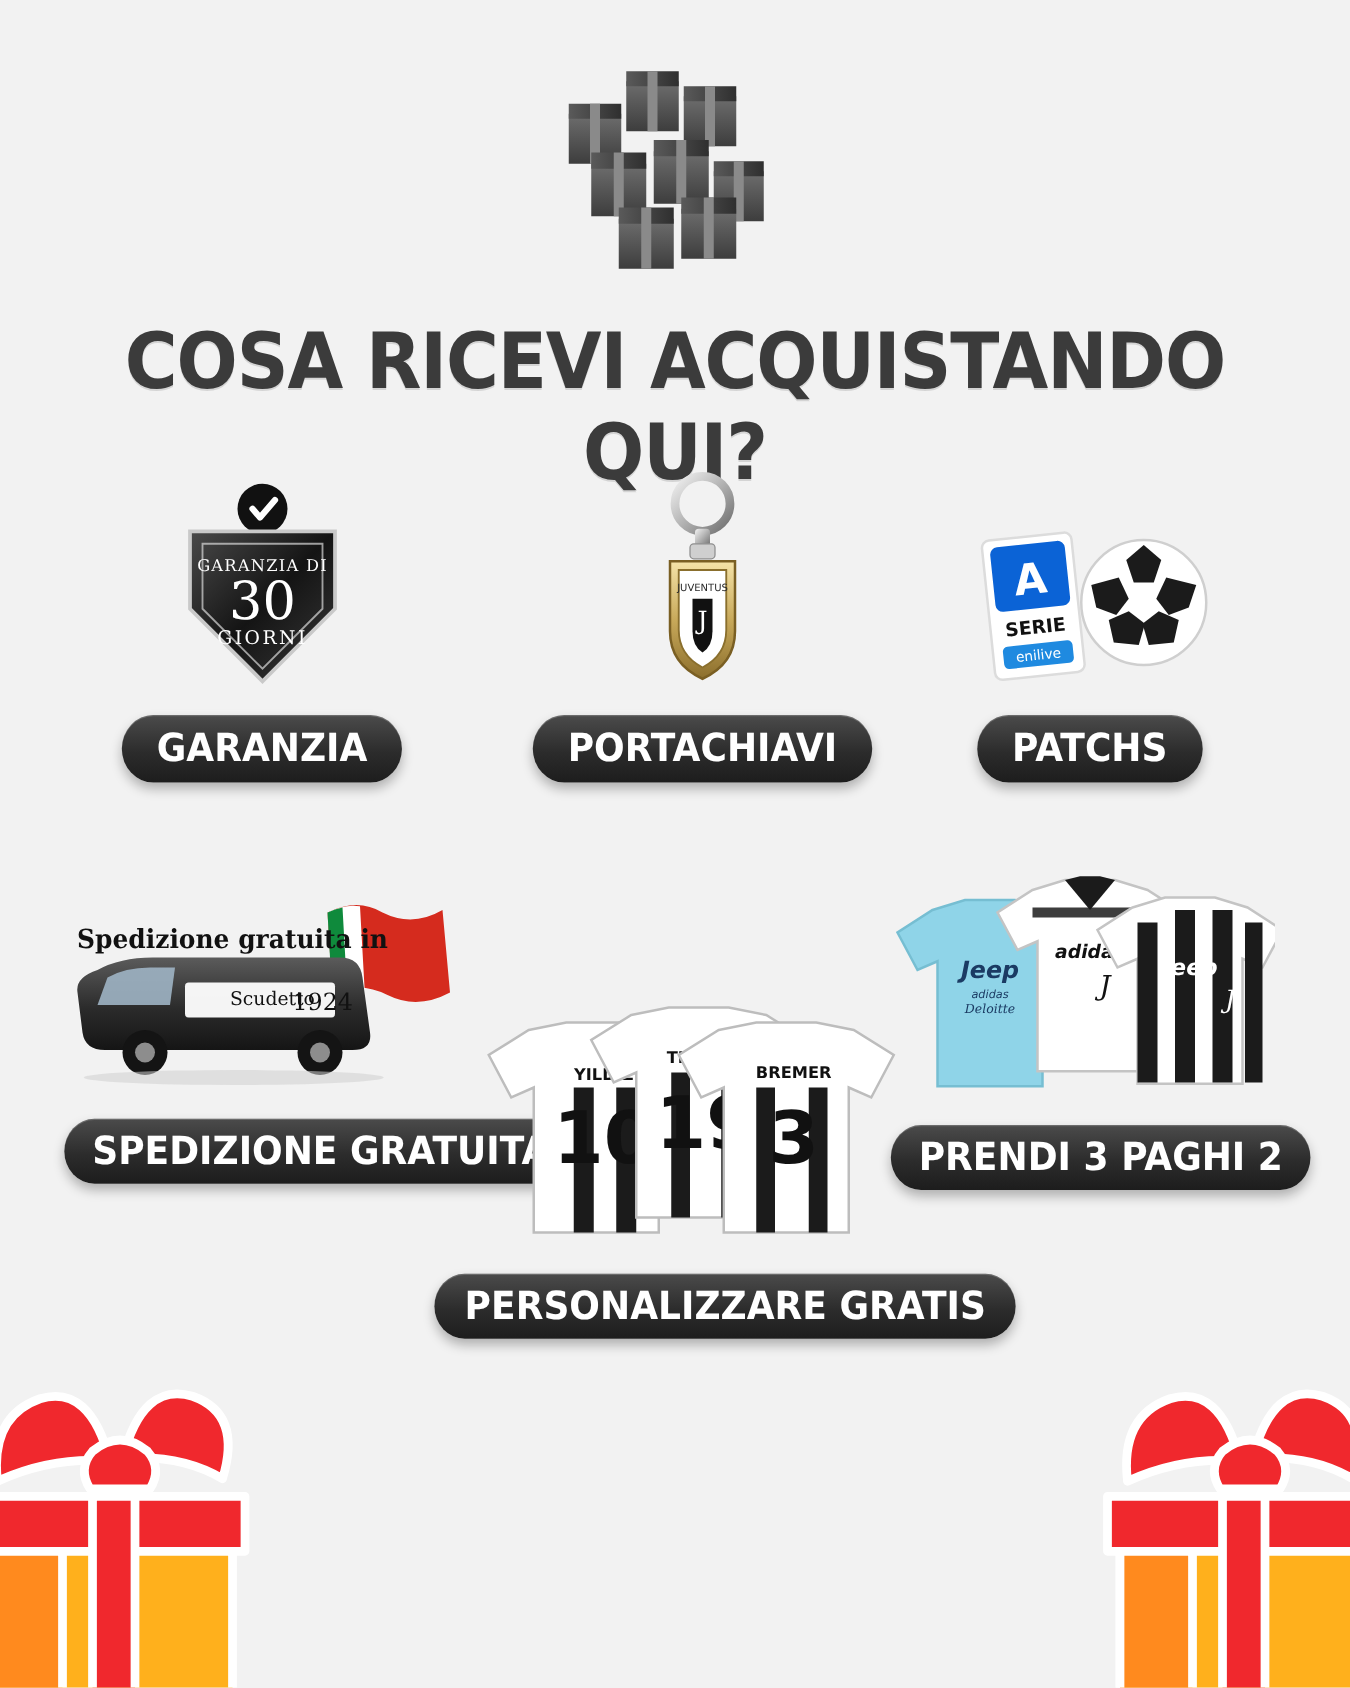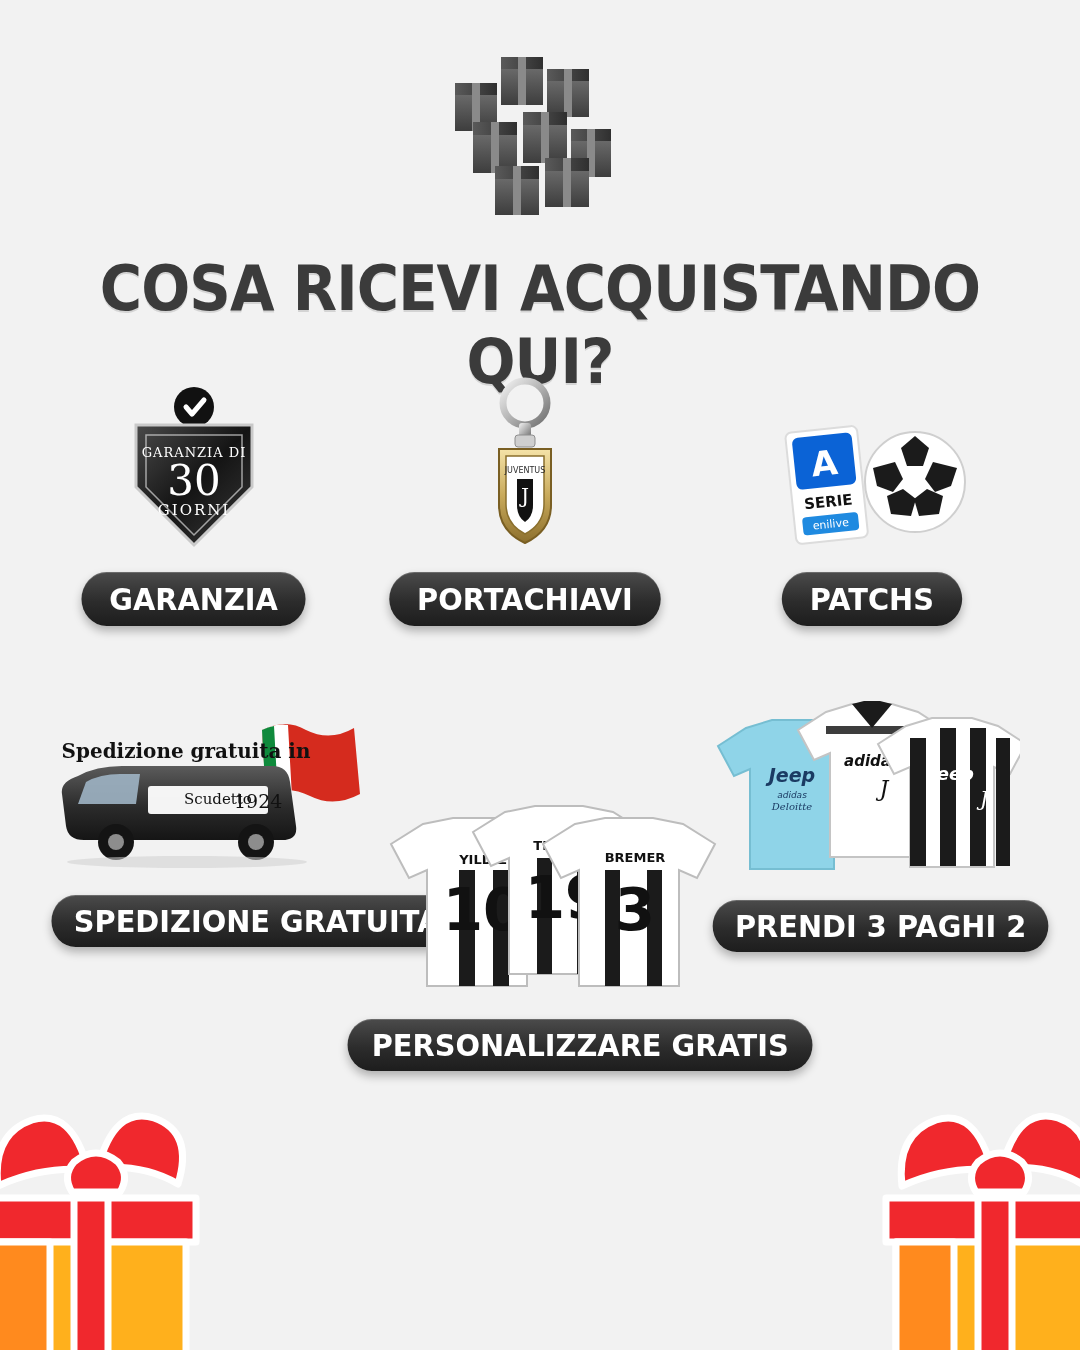--- a/index.html
+++ b/index.html
@@ -43,22 +43,22 @@
     font-weight:bold;
     letter-spacing:0px;
     transform:scaleX(0.93);
     text-align:center;
     white-space:nowrap;
   }
 
   
   .cell{position:absolute;text-align:center;}
 
-  #cell-garanzia{left:44px;top:360px;width:300px;}
-  #cell-portachiavi{left:375px;top:360px;width:300px;}
+  #cell-garanzia{left:60px;top:360px;width:300px;}
+  #cell-portachiavi{left:412px;top:360px;width:300px;}
   #cell-patchs{left:722px;top:360px;width:300px;}
 
   .art{height:200px;display:flex;align-items:flex-end;justify-content:center;}
   .art svg{display:block;}
 
   .pill-r1{height:54px;padding:0 30px;font-size:31px;margin-top:12px;}
 
   
   #cell-spedizione{left:36px;top:700px;width:360px;}
   #cell-personalizza{left:330px;top:800px;width:430px;}

